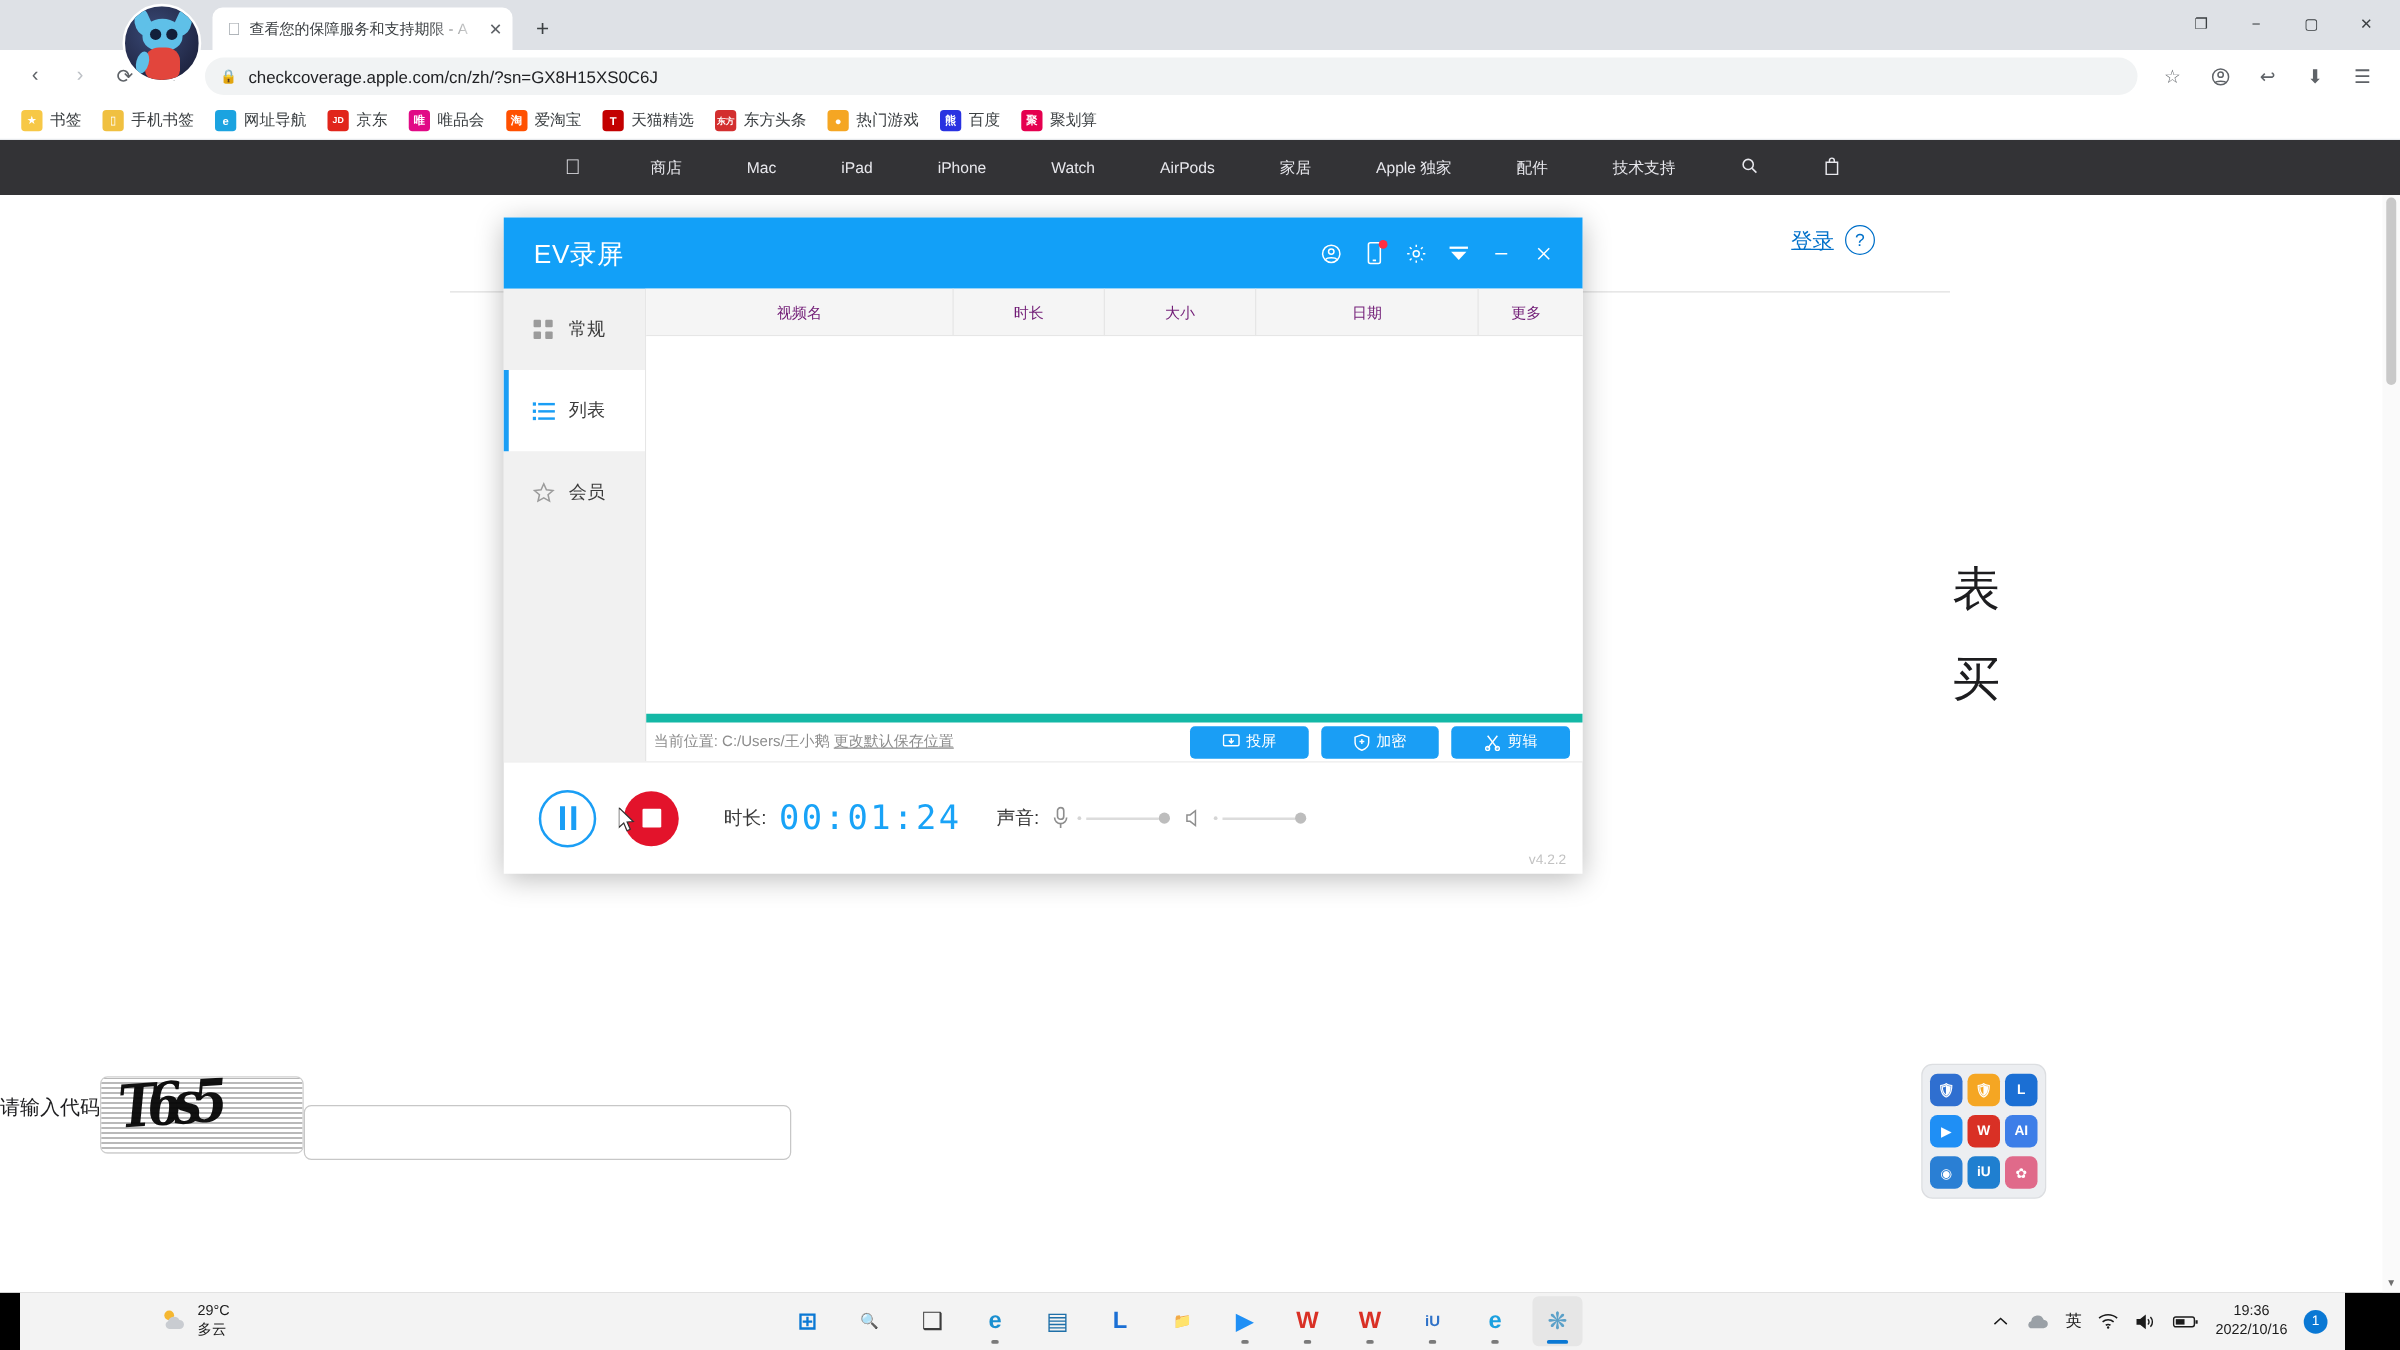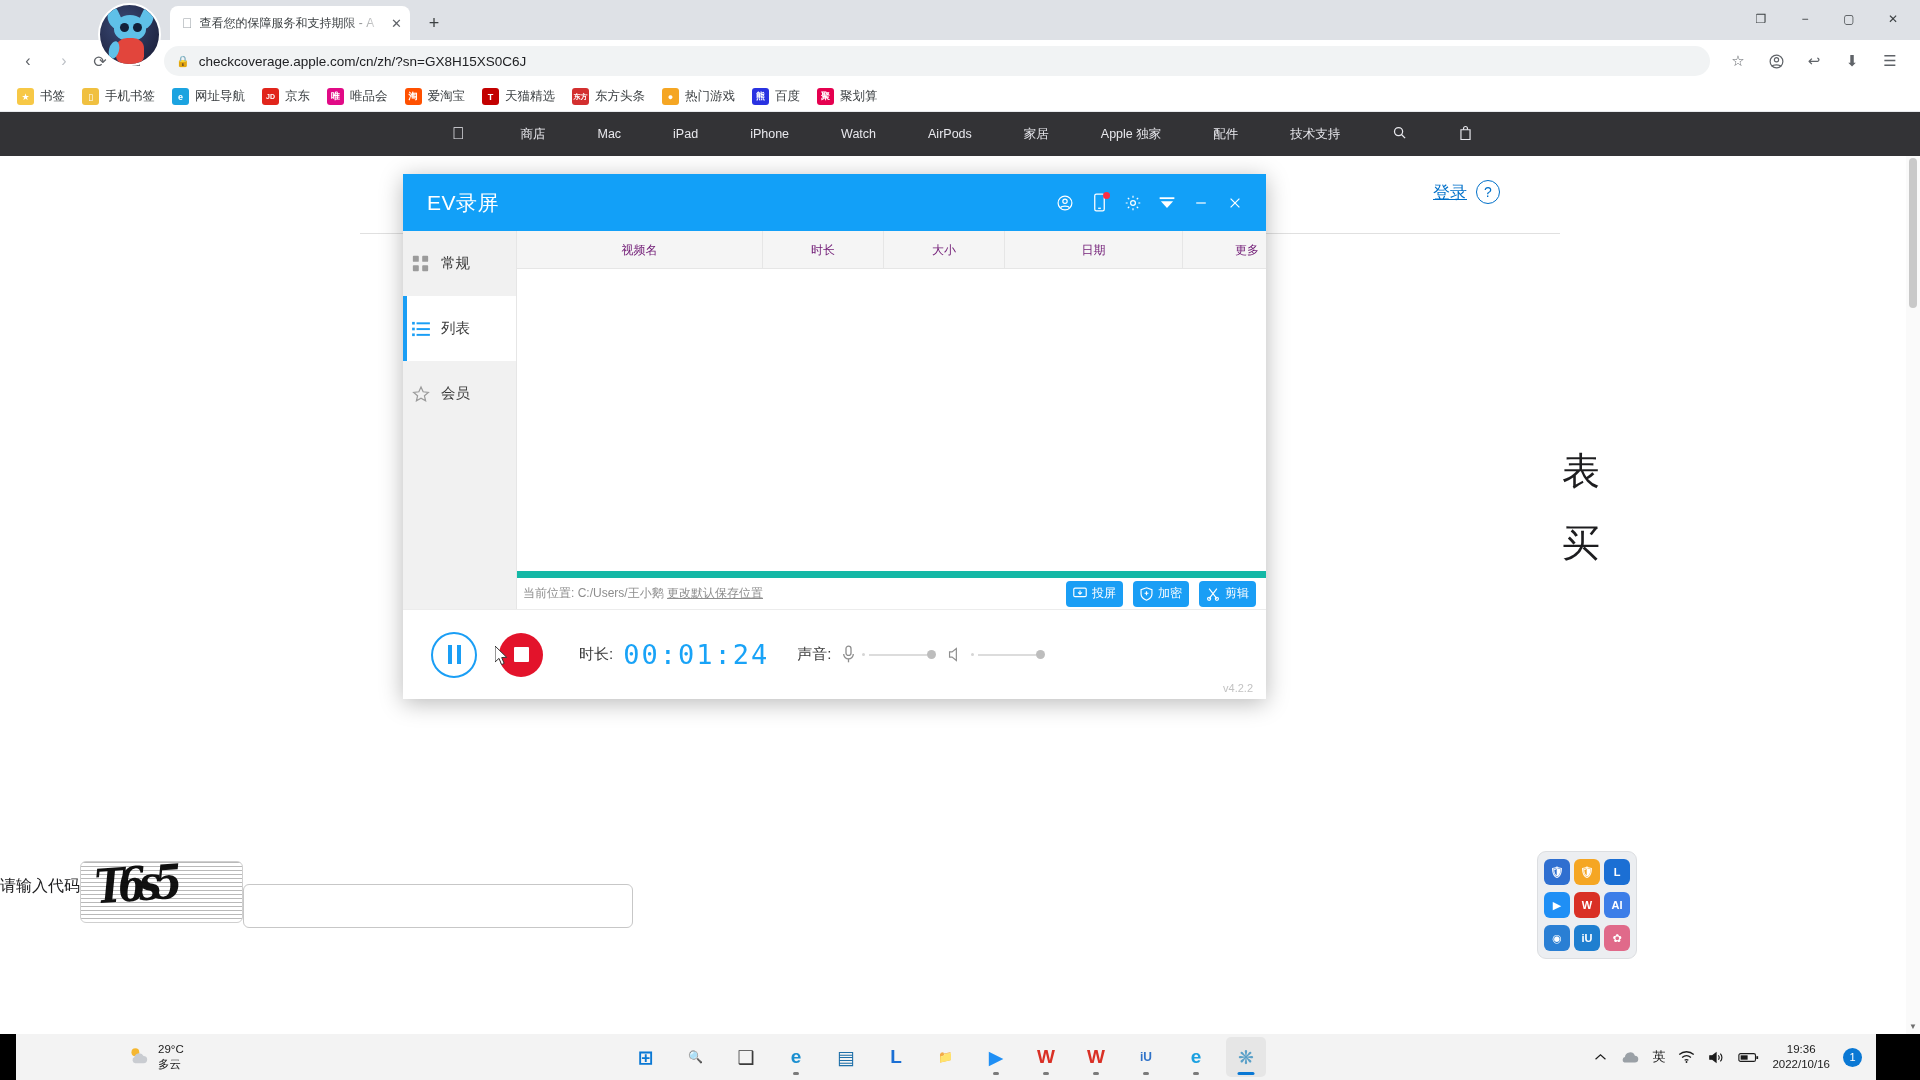--- a/index.html
+++ b/index.html
@@ -180,44 +180,44 @@
     width: 34px; height: 34px; display:flex; align-items:center; justify-content:center;
     color: #fff; position: relative;
   }
   .ev-title .tbtn svg { display: block; }
   .badge-dot { position:absolute; top:6px; right:6px; width:7px; height:7px; background:#ff2d42; border-radius:50%; }
 
   .ev-main { display: flex; height: 378px; }
   .ev-side { width: 113px; background: #f1f1f1; }
   .ev-side .sitem {
     height: 65px; display: flex; align-items: center; gap: 11px;
-    padding-left: 8px; position: relative; color: #3b3b3b; font-size: 14.5px;
+    padding-left: 22px; position: relative; color: #3b3b3b; font-size: 14.5px;
   }
   .ev-side .sitem.active { background: #fff; }
   .ev-side .sitem.active::before {
     content: ""; position: absolute; left: 0; top: 0; bottom: 0; width: 4px; background: #1a9ef5;
   }
   .ev-side .sitem .sico { width: 19px; height: 19px; display:flex; align-items:center; justify-content:center; }
 
   .ev-content { flex: 1; display: flex; flex-direction: column; background: #fff; border-left: 1px solid #e6e6e6; }
   .ev-thead { height: 38px; background: #f5f5f5; display: flex; align-items: center; border-bottom: 1px solid #e6e6e6; }
   .ev-thead .th {
     font-size: 12px; color: #701a75; text-align: center;
     border-right: 1px solid #e6e6e6; line-height: 38px; height: 38px;
   }
-  .ev-thead .th:last-child { border-right: none; text-align: right; }
+  .ev-thead .th:last-child { border-right: none; }
   .ev-list { flex: 1; background: #fff; }
   .ev-pathbar {
     height: 38px; border-top: 7px solid #14b8a6; display: flex; align-items: center;
     padding: 0 10px 0 6px; gap: 10px;
   }
   .ev-pathbar .ptext { font-size: 12px; color: #8d8d8d; flex: 1; }
   .ev-pathbar .plink { color: #8d8d8d; text-decoration: underline; }
   .pbtn {
-    height: 26px; padding: 0 7px; border-radius: 4px; background: #1a9ef5;
+    height: 26px; padding: 0 26px; border-radius: 4px; background: #1a9ef5;
     color: #fff; font-size: 12px; display: flex; align-items: center; gap: 5px;
   }
   .pbtn svg { display: block; }
 
   .ev-footer { height: 90px; border-top: 1px solid #ececec; display: flex; align-items: center; padding-left: 28px; position: relative; }
   .pause-btn {
     width: 46px; height: 46px; border: 2px solid #1a9ef5; border-radius: 50%;
     display: flex; align-items: center; justify-content: center; gap: 5px;
   }
   .pause-btn i { display:block; width: 4px; height: 19px; background: #1a9ef5; }

